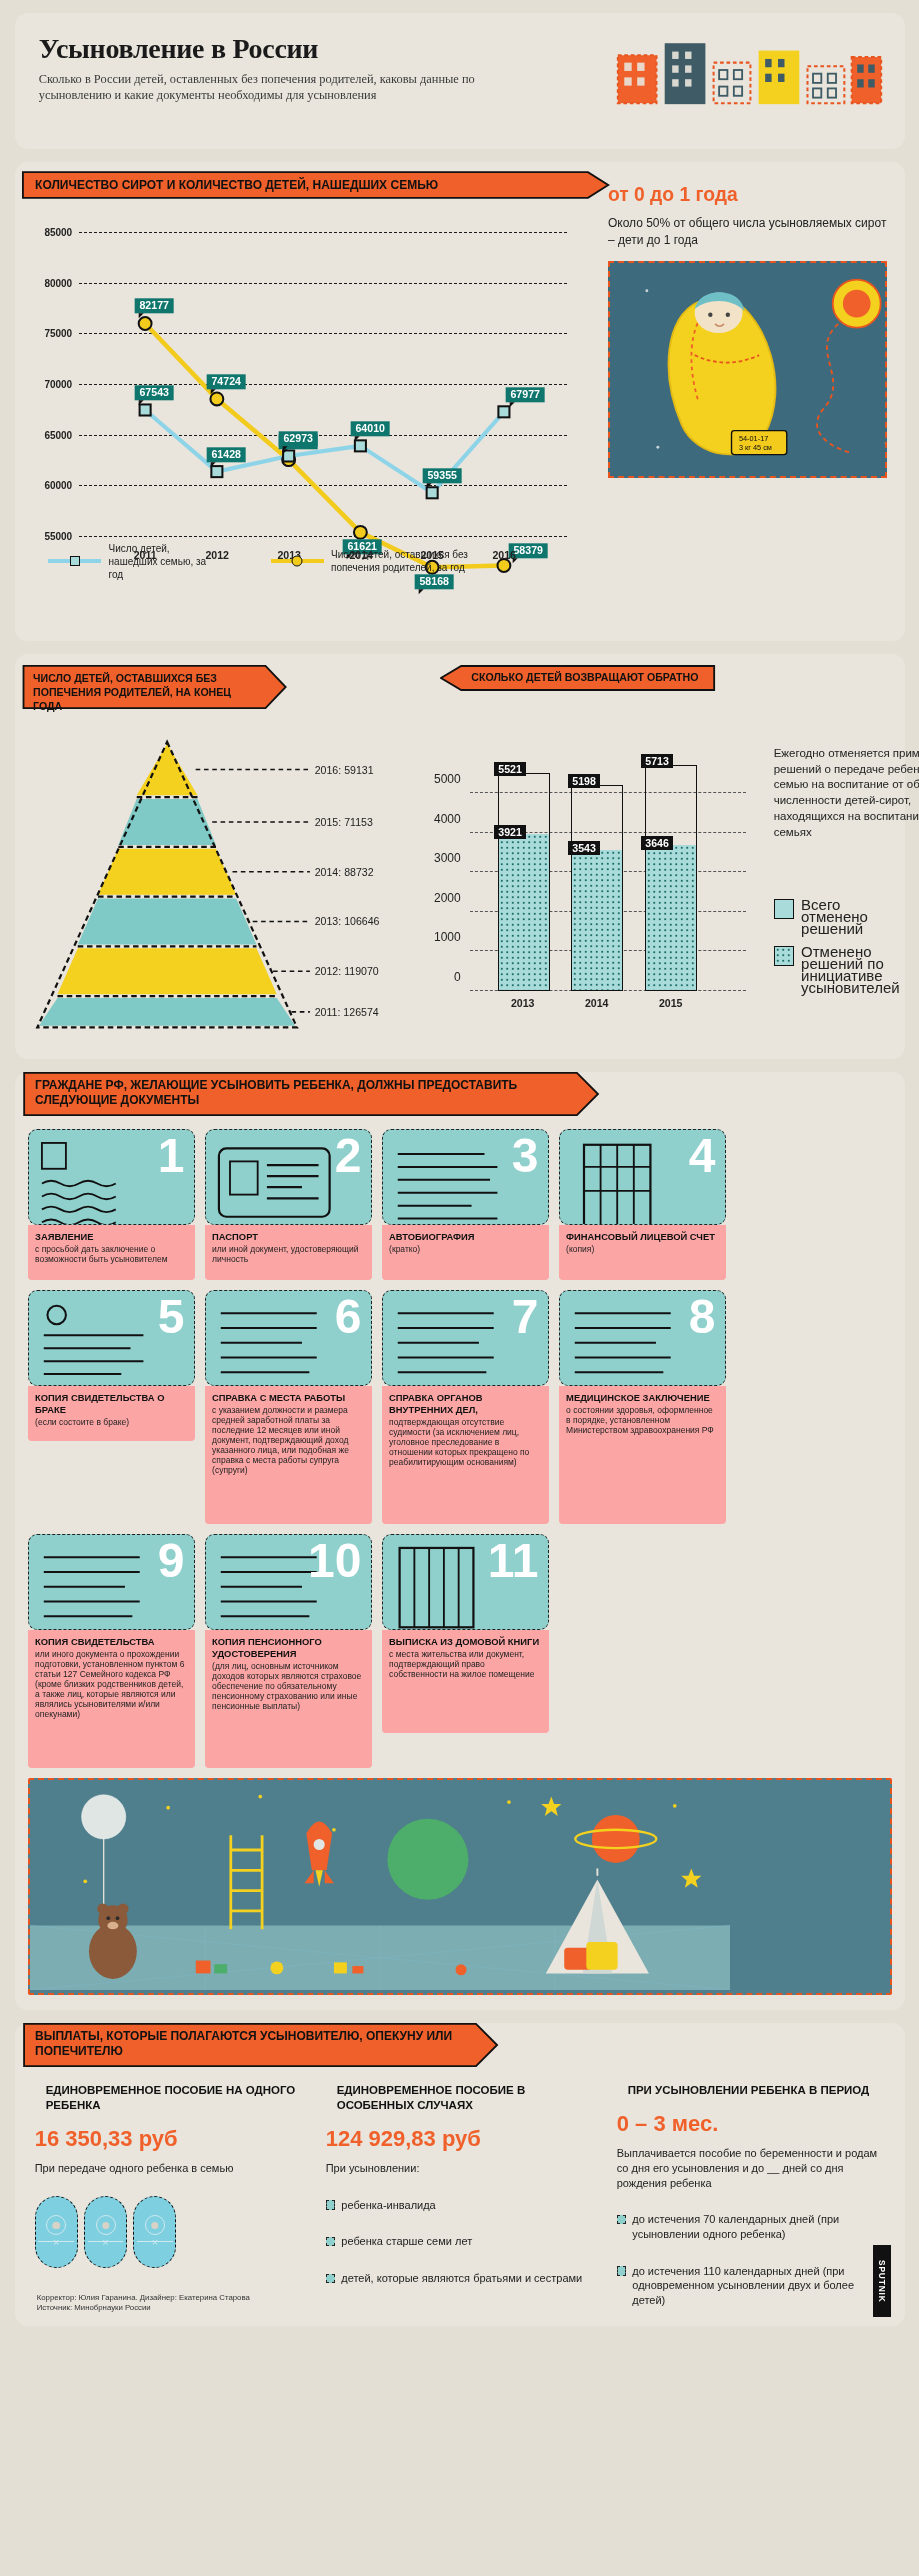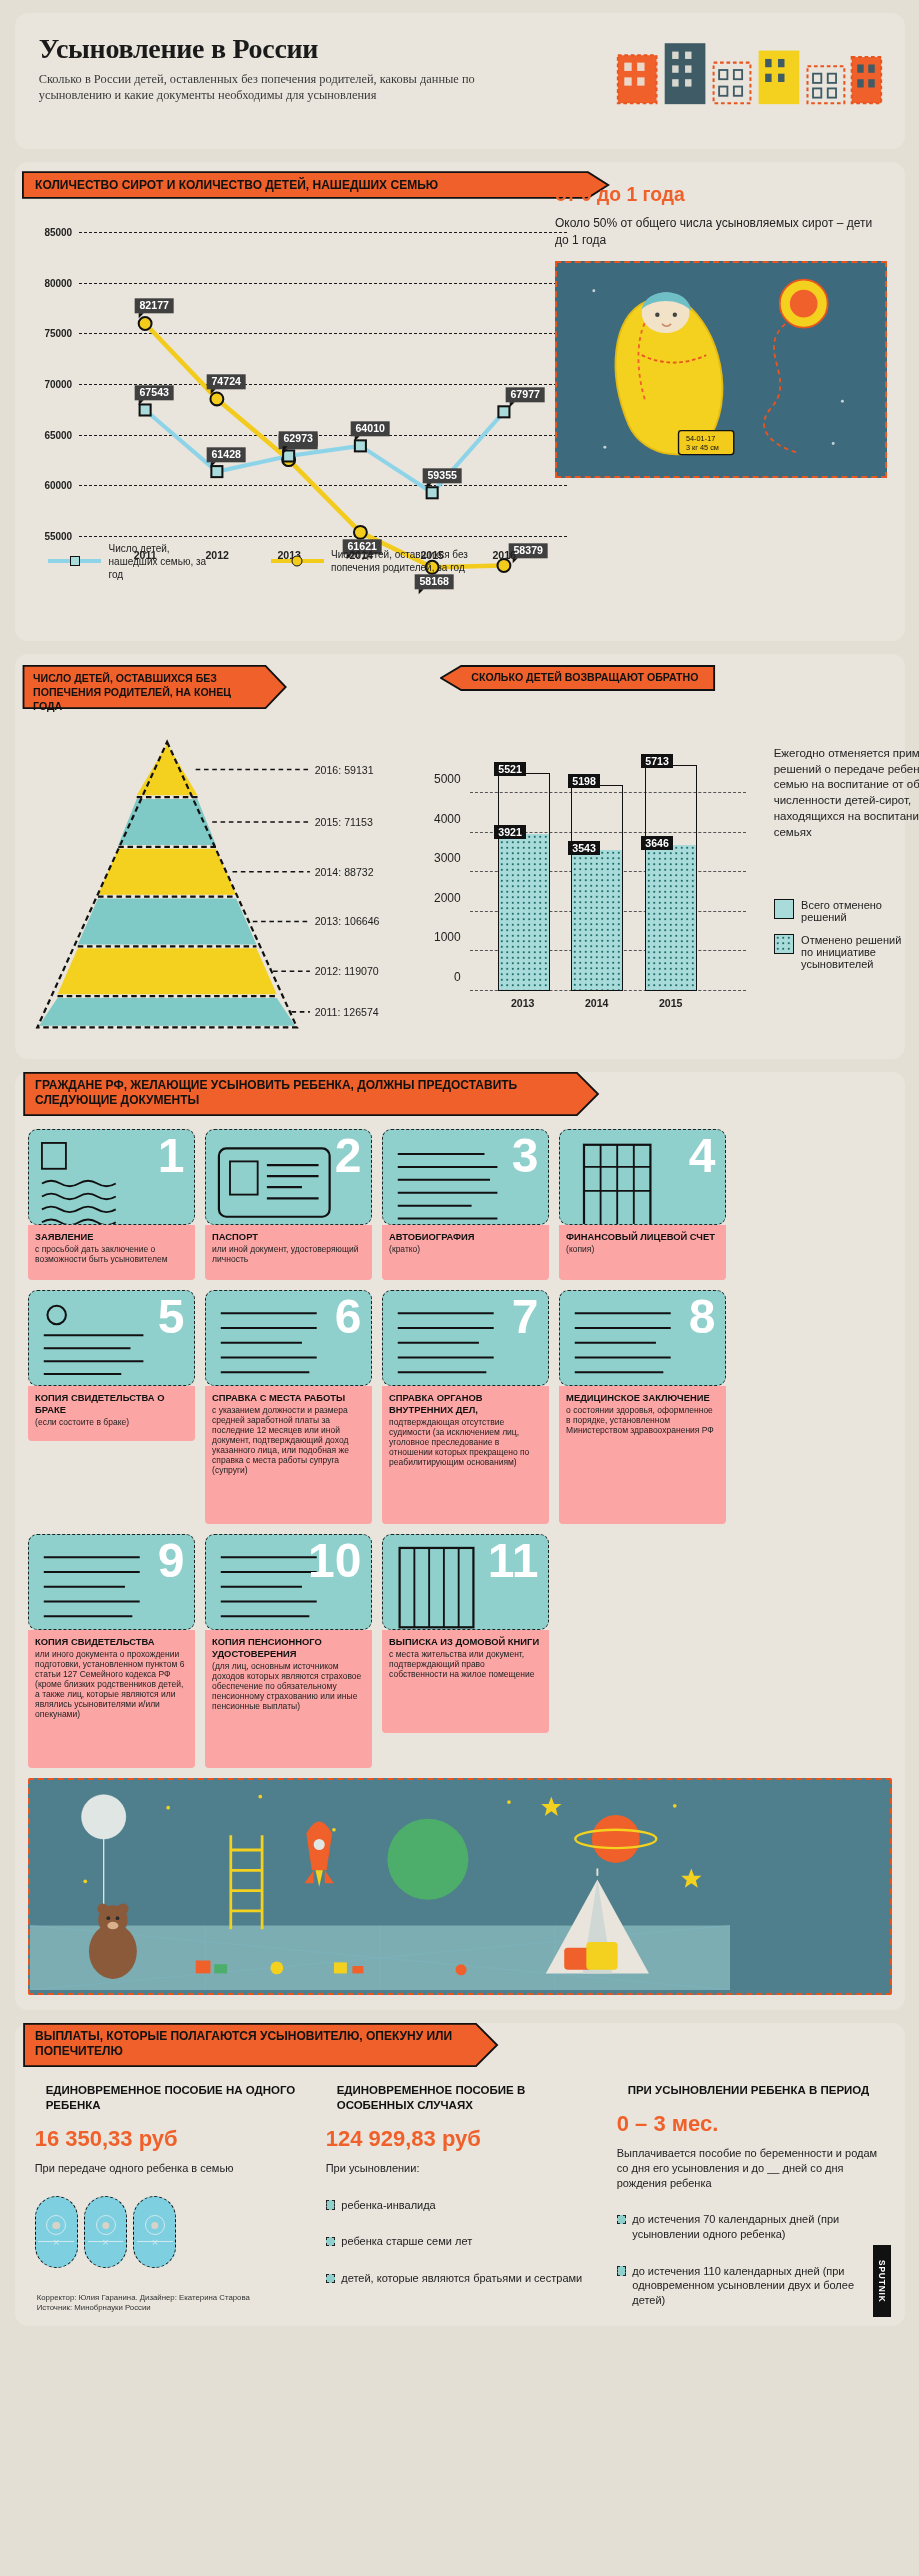--- a/index.html
+++ b/index.html
@@ -22,35 +22,35 @@
   .banner-wrap { position:relative; margin: 0 0 0 -0.9px; }
   svg.bannersvg{display:block;}
 
   
   .sec1 { padding:11px 0 0 0; min-height:479px;}
   .chartbox{ position:relative; width:552px; height:387px; margin-left:5.5px;}
   .ylab{ position:absolute; left:0; width:52px; text-align:right; font-size:10px; font-weight:700; color:#222; transform:translateY(-50%);}
   .gl{ position:absolute; left:59px; right:5.5px; border-top:1.8px dashed #1a1a1a; height:0;}
   .xlab{ position:absolute; font-size:10.6px; font-weight:700; color:#222; transform:translateX(-50%); }
   .pt-label{
-    position:absolute; background:#404040; color:#fff; font-size:10.6px; font-weight:700;
+    position:absolute; background:#0f766e; color:#fff; font-size:10.6px; font-weight:700;
     padding:0.9px 4.6px 1.8px 4.6px; transform:translate(-50%,-100%); white-space:nowrap;text-align:center;
   }
   .pt-label::after{
     content:""; position:absolute; left:3.7px; bottom:-5.5px; border-left:5.5px solid #111;
     border-bottom:5.5px solid transparent;
   }
   .legend{ position:absolute; left:28px; bottom:5.5px; display:flex; gap:52px; font-size:10px; line-height:13px; color:#222;}
   .legitem{display:flex; align-items:center; gap:7.4px;}
   .legline{ width:53px; height:3.7px; position:relative;}
   .legline .mk{ position:absolute; left:50%; top:50%; transform:translate(-50%,-50%);}
   .sq{ width:10px;height:10px; background:#a8dbd9; border:1.8px solid #111;}
   .ci{ width:11px;height:11px; border-radius:50%; background:#f2cb1d; border:1.8px solid #111;}
 
-  .side{ position:absolute; right:18.4px; top:22px; width:332px;}
+  .side{ position:absolute; right:18.4px; top:22px; width:279px;}
   .side h3{ color:#f0602a; font-size:19.3px; font-weight:700;}
   .side p{ font-size:12px; line-height:16.6px; color:#222; margin-top:9.2px;}
   .photo{ margin-top:13px; height:217px; border:2.8px dashed #e8551f; background:#3d6a7d; position:relative; overflow:hidden;}
 
   
   .sec2 { display:flex; gap:0; min-height:405px; }
   .left2{ width:433px; position:relative;}
   .right2{ flex:1; position:relative;}
   .pyr{ position:relative; width:424px; height:304px; margin-top:20px;}
   .ptext{ position:absolute; font-size:10.6px; color:#222; transform:translateY(-50%); white-space:nowrap;}
@@ -59,21 +59,21 @@
   .bylab{ position:absolute; right:100%; margin-right:9px; font-size:12px; font-weight:400; color:#222; transform:translateY(-50%); white-space:nowrap;}
   .bgl{ position:absolute; left:0; right:0; border-top:0.9px dashed #555; height:0;}
   .bar{ position:absolute; bottom:0; width:52px; border:1.8px solid #111;}
   .bar .bot{ width:100%; position:absolute; bottom:0;
     background:#a8dbd9;
     background-image: radial-gradient(#1b6b68 1px, transparent 1.1px);
     background-size:5.5px 5.5px; }
   .blabel{ position:absolute; background:#111; color:#fff; font-size:10.6px; font-weight:700; padding:0.9px 4.6px; white-space:nowrap;}
   .bx{ position:absolute; font-size:10.6px; font-weight:700; color:#222; transform:translateX(-50%); }
   .bnote{ position:absolute; left:304px; top:31px; width:193px; font-size:11.5px; line-height:15.7px; color:#222;}
-  .blegend{ position:absolute; left:304px; top:184px; font-size:11px; line-height:12px; color:#222;}
+  .blegend{ position:absolute; left:304px; top:184px; font-size:15px; line-height:12px; color:#222;}
   .blegend div{display:flex; gap:7.4px; margin-bottom:11px; align-items:flex-start;}
   .swatch{ width:20px;height:20px;border:1.8px solid #111; background:#a8dbd9; flex:0 0 auto;}
   .swatch.dots{ background-image: radial-gradient(#1b6b68 1px, transparent 1.1px); background-size:5.5px 5.5px;}
 
   
   .sec3{ padding-bottom:14.7px; }
   .docgrid{ display:flex; flex-wrap:wrap; gap:10px; padding:13px 13px 0 13px;}
   .doc{ width:167px; }
   .docimg{ height:96px; background:#8fd0cd; border:1.8px dashed #222; border-radius:9.2px; position:relative; overflow:hidden;}
   .docnum{ position:absolute; right:9.2px; top:1.8px; font-size:48px; font-weight:700; color:#fff; line-height:1;}

